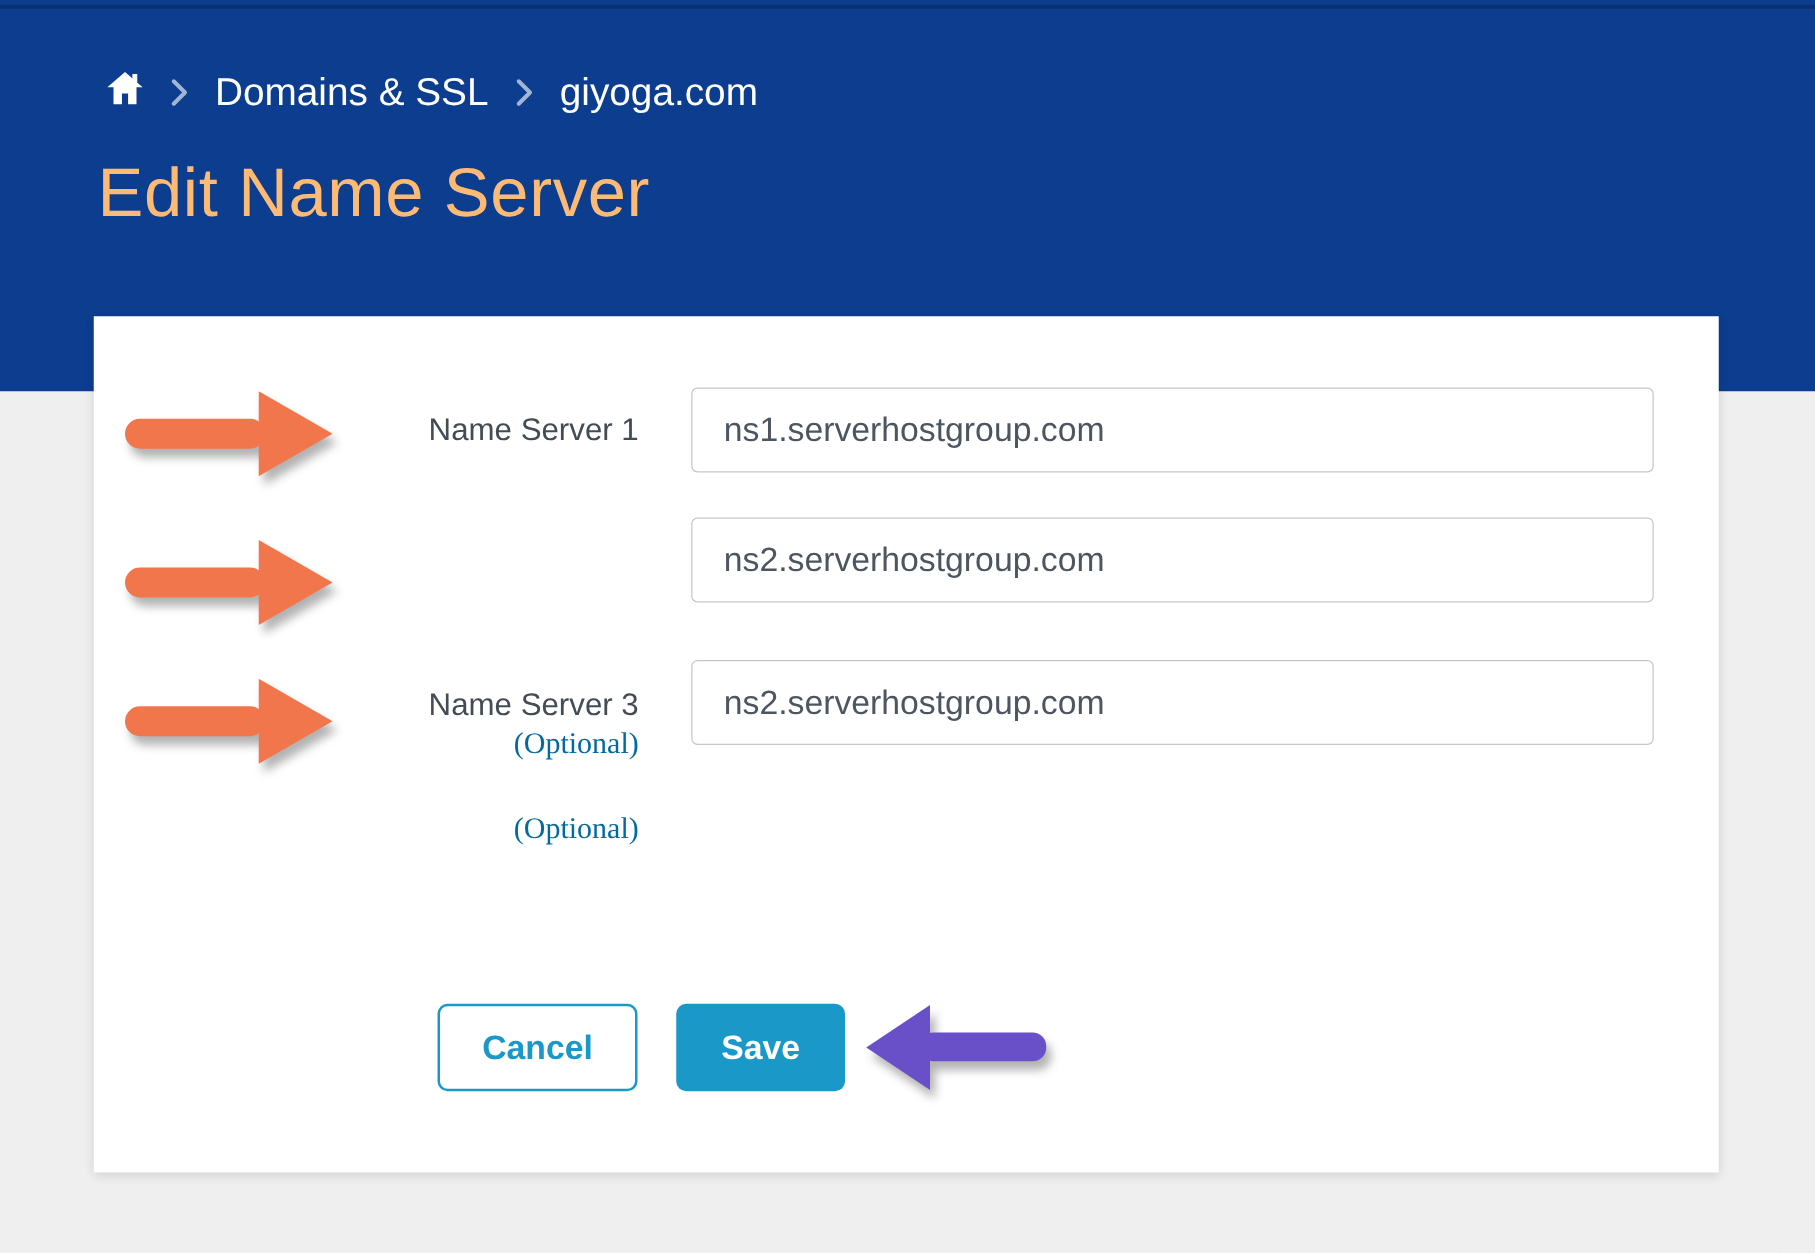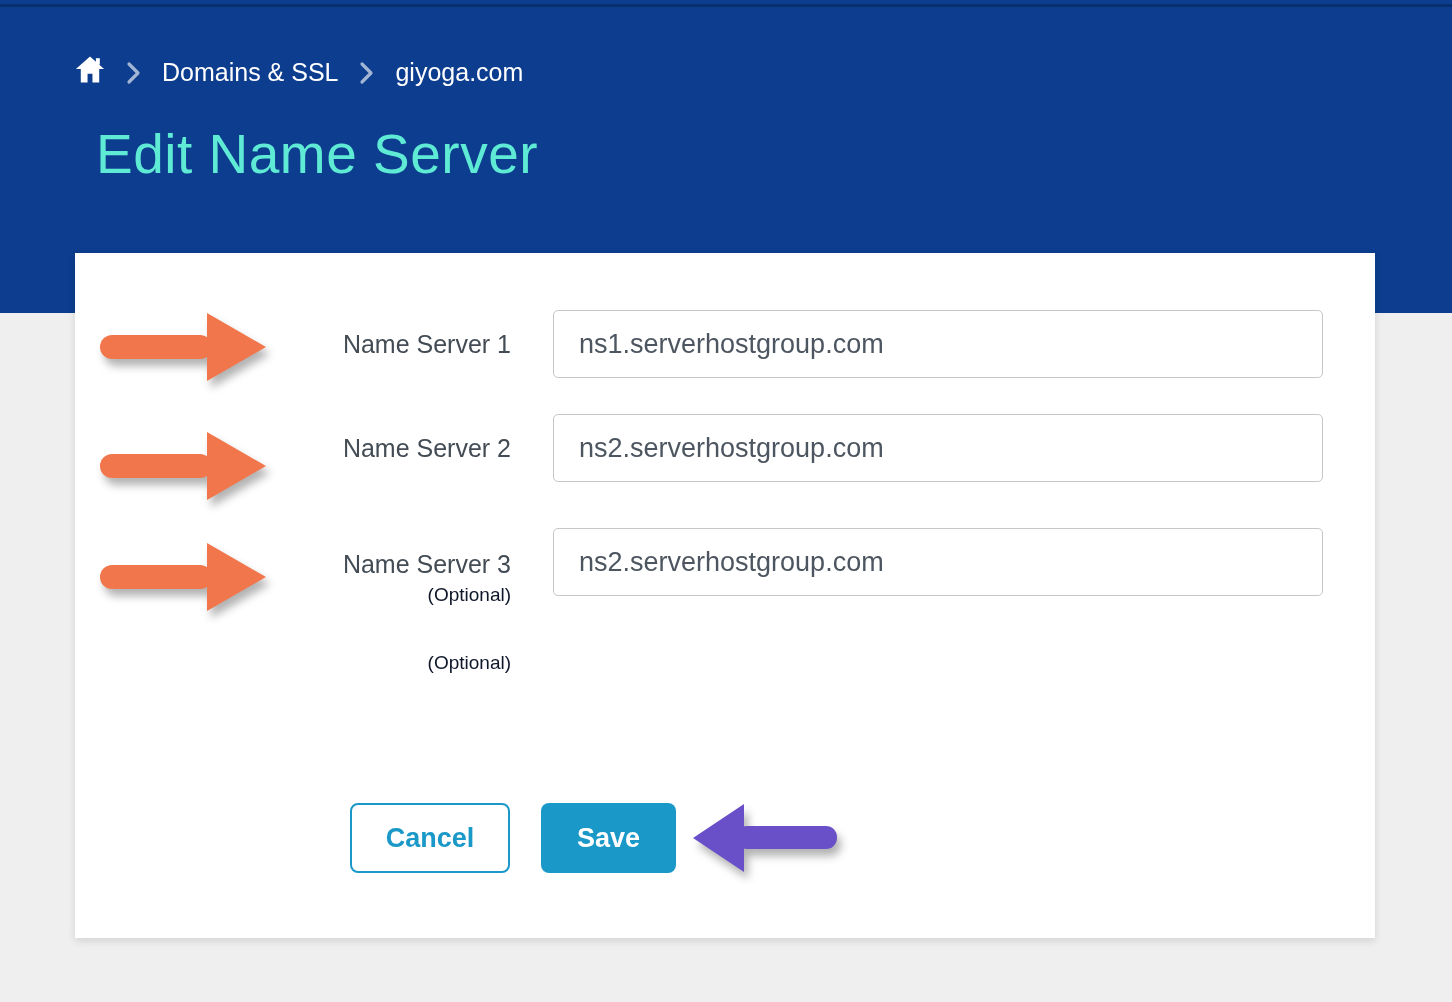--- a/index.html
+++ b/index.html
@@ -16,32 +16,32 @@
     position: absolute; top: 0; left: 0;
     width: 100%; height: 313px;
     background: #0c3d8e;
   }
   .header-topline {
     position: absolute; top: 4px; left: 0;
     width: 100%; height: 3px;
     background: #08306f;
   }
   .breadcrumb {
-    position: absolute; top: 56px; left: 75px;
+    position: absolute; top: 56px; left: 85px;
     display: flex; align-items: center; gap: 21px;
-    color: #ffffff; font-size: 25px;
+    color: #ffffff; font-size: 31px;
   }
   .breadcrumb a {
     color: #ffffff; text-decoration: none; cursor: pointer;
   }
   .crumb-home { display: flex; align-items: center; }
   .chev { display: block; }
   .page-title {
-    position: absolute; top: 122px; left: 96px;
-    color: #5eead4;
+    position: absolute; top: 122px; left: 78px;
+    color: #fdba74;
     font-size: 55px;
     font-weight: 300;
     letter-spacing: 0.5px;
   }
 
   
   .card {
     position: absolute; top: 253px; left: 75px;
     width: 1300px; height: 685px;
     background: #ffffff;
@@ -60,23 +60,24 @@
     color: #434c54;
   }
   .label-main {
     display: block;
     font-size: 25px;
     line-height: 68px;
   }
   .two-line .label-main { line-height: 32px; padding-top: 20px; }
   .label-optional {
     display: block;
-    font-size: 19px;
+    font-size: 24px;
     line-height: 30px;
-    color: #0f172a;
+    color: #0369a1;
+    font-family: Liberation Serif, serif;
   }
 
   .field-input {
     position: absolute; left: 466px; top: 0;
     width: 770px; height: 68px;
     border: 1px solid #c7c7c7;
     border-radius: 5px;
     padding: 0 25px;
     font-family: "Liberation Sans", sans-serif;
     font-size: 27px;
@@ -157,23 +158,20 @@
   <div class="card">
 
     <div class="form-row row-1">
       <div class="label-col">
         <span class="label-main">Name Server 1</span>
       </div>
       <input class="field-input" type="text" value="ns1.serverhostgroup.com" style="">
     </div>
 
     <div class="form-row row-2">
-      <div class="label-col">
-        <span class="label-main">Name Server 2</span>
-      </div>
       <input class="field-input" type="text" value="ns2.serverhostgroup.com" style="">
     </div>
 
     <div class="form-row row-3">
       <div class="label-col two-line">
         <span class="label-main">Name Server 3</span>
         <span class="label-optional">(Optional)</span>
       </div>
       <input class="field-input" type="text" value="ns2.serverhostgroup.com" style="">
     </div>

